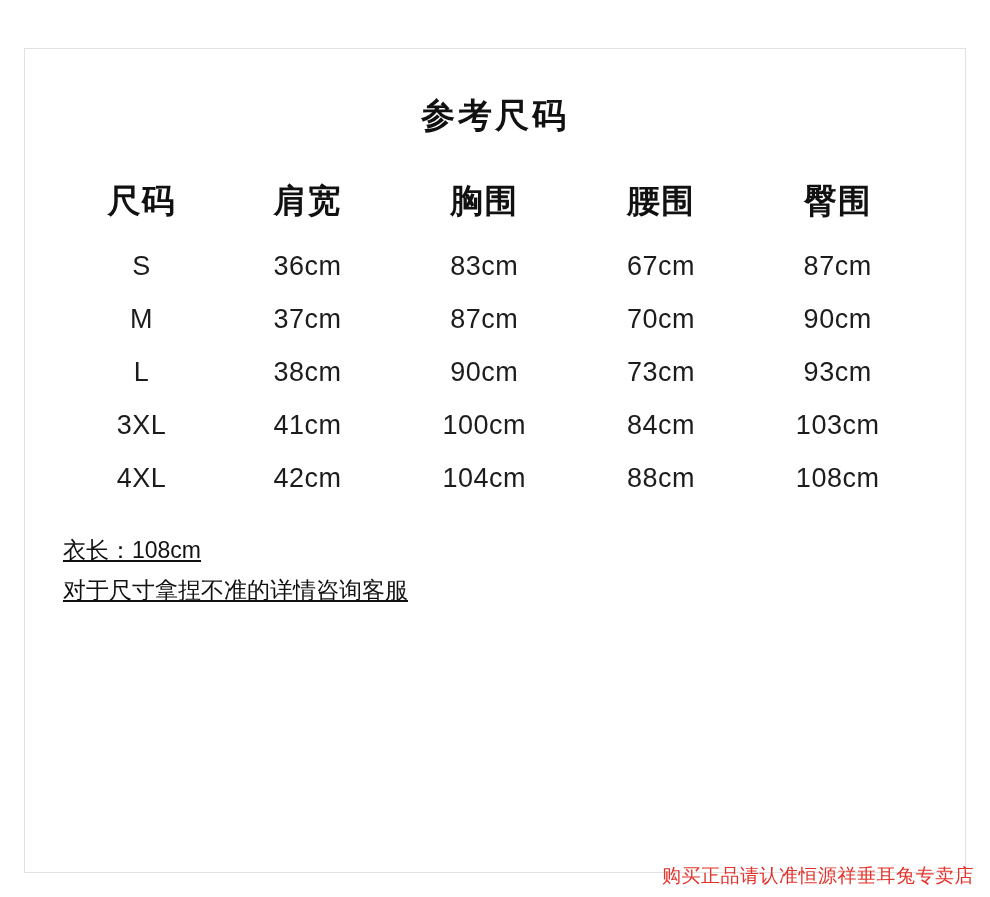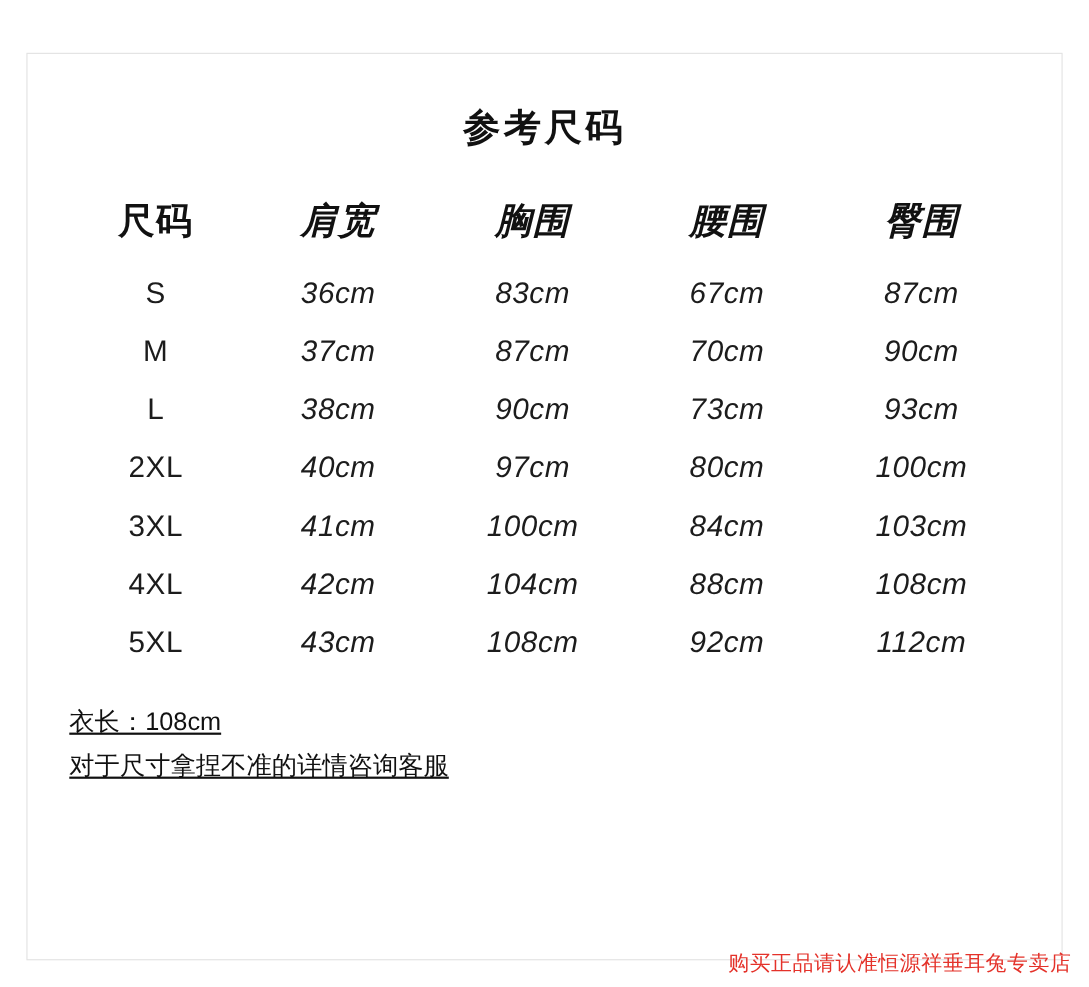--- a/index.html
+++ b/index.html
@@ -52,21 +52,20 @@
     text-align: center;
     letter-spacing: 1px;
   }
   table.size-table th.col-size,
   table.size-table td.col-size {
     width: 18%;
   }
   table.size-table th.col-v,
   table.size-table td.col-v {
     width: 20.5%;
-    font-style: italic;
   }
   table.size-table td {
     font-size: 27px;
     color: #1c1c1c;
     text-align: center;
     padding: 11px 0;
     letter-spacing: 0.5px;
   }
   .notes {
     margin: 26px 0 0 38px;
@@ -122,46 +121,32 @@
           <td class="col-v">90cm</td>
         </tr>
         <tr>
           <td class="col-size">L</td>
           <td class="col-v">38cm</td>
           <td class="col-v">90cm</td>
           <td class="col-v">73cm</td>
           <td class="col-v">93cm</td>
         </tr>
         <tr>
-          <td class="col-size">2XL</td>
-          <td class="col-v">40cm</td>
-          <td class="col-v">97cm</td>
-          <td class="col-v">80cm</td>
-          <td class="col-v">100cm</td>
-        </tr>
-        <tr>
           <td class="col-size">3XL</td>
           <td class="col-v">41cm</td>
           <td class="col-v">100cm</td>
           <td class="col-v">84cm</td>
           <td class="col-v">103cm</td>
         </tr>
         <tr>
           <td class="col-size">4XL</td>
           <td class="col-v">42cm</td>
           <td class="col-v">104cm</td>
           <td class="col-v">88cm</td>
           <td class="col-v">108cm</td>
-        </tr>
-        <tr>
-          <td class="col-size">5XL</td>
-          <td class="col-v">43cm</td>
-          <td class="col-v">108cm</td>
-          <td class="col-v">92cm</td>
-          <td class="col-v">112cm</td>
         </tr>
       </tbody>
     </table>
 
     <div class="notes">
       <div class="note-line">衣长：108cm</div>
       <div class="note-line">对于尺寸拿捏不准的详情咨询客服</div>
     </div>
 
   </div>

